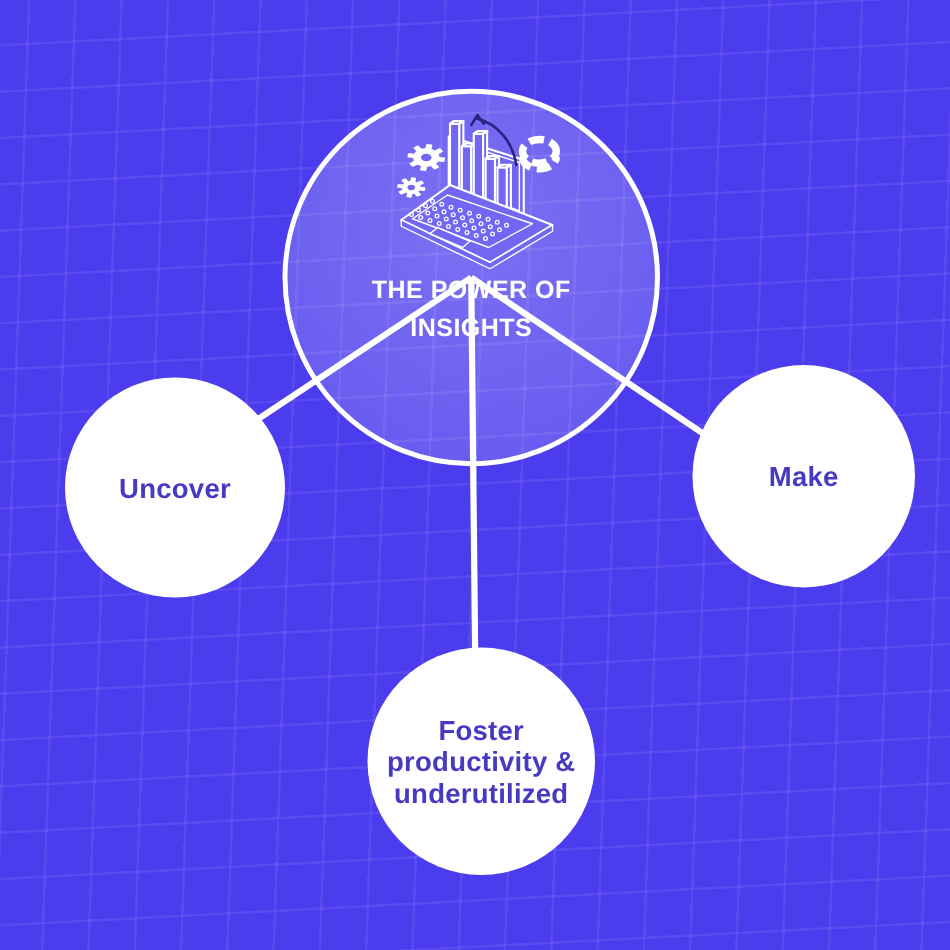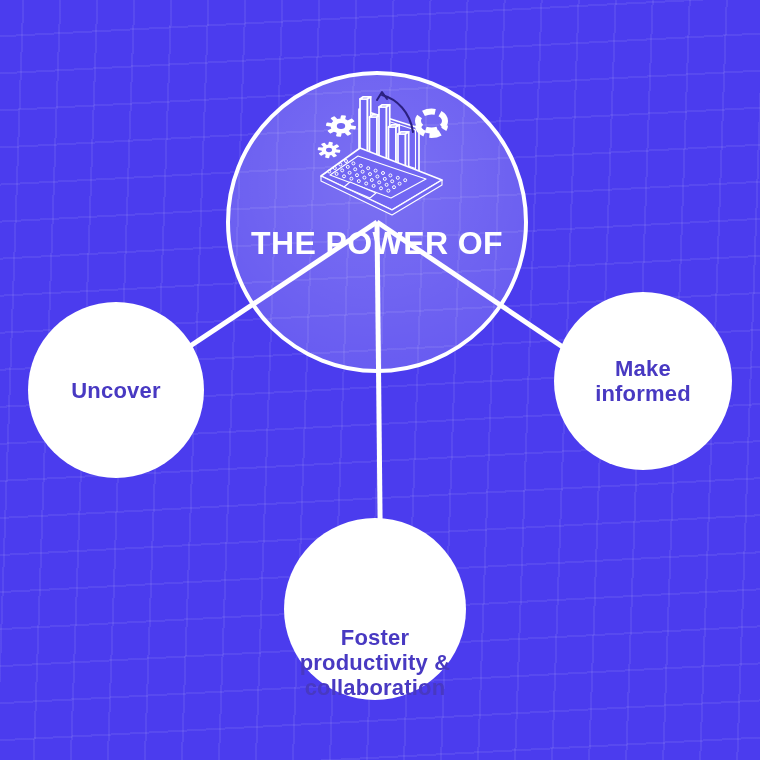--- a/index.html
+++ b/index.html
@@ -21,46 +21,46 @@
   .connectors { position:absolute; left:0; top:0; }
   .connectors line { stroke:var(--connector,#fff); stroke-width:5; }
 
   .hub {
     position:absolute; left:226px; top:71px; width:302px; height:302px;
     border-radius:50%; box-sizing:border-box;
     border:4px solid var(--hubBorder,#fff);
     background: radial-gradient(circle at 50% 36%, rgba(255,255,255,0.27), rgba(255,255,255,0.17) 75%);
   }
   .hub-title {
-    position:absolute; left:0; right:0; top:142px; margin:11px;
+    position:absolute; left:0; right:0; top:142px; margin:0;
     text-align:center; color:var(--titleText,#fff);
-    font-size:32px; line-height:31px; font-weight:bold; letter-spacing:0.4px;
+    font-size:20px; line-height:31px; font-weight:bold; letter-spacing:0.4px;
   }
   .hub-title span { display:block; }
 
   .art { position:absolute; left:64px; top:13px; }
   .art .ln  { fill:none; stroke:var(--artLine,#fff); stroke-width:1.7; stroke-linejoin:round; stroke-linecap:round; }
   .art .thin{ stroke-width:1.1; }
   .art .fillbg { fill:var(--hubSolid,#7267f3); }
   .art .wfill  { fill:var(--artLine,#fff); }
   .art .ring { fill:none; stroke:var(--artLine,#fff); stroke-width:6; }
   .art .dark { fill:none; stroke:var(--artDark,#2b2080); stroke-width:2; stroke-linecap:round; stroke-linejoin:round; }
   .art .key  { fill:none; stroke:var(--artLine,#fff); stroke-width:1; }
 
   .node {
     position:absolute; border-radius:50%;
     background:var(--nodeFill,#fff);
     display:flex; align-items:center; justify-content:center;
     text-align:center; color:var(--nodeText,#4839c2);
     font-weight:bold; font-size:22px; line-height:25px; letter-spacing:0.2px;
   }
   .node span { display:block; }
-  .node-left   { left:28px;  top:302px; width:176px; height:176px; }
+  .node-left   { left:52px;  top:302px; width:176px; height:176px; }
   .node-right  { left:554px; top:292px; width:178px; height:178px; }
-  .node-bottom { left:284px; top:518px; width:182px; height:182px;align-items:flex-end; }
+  .node-bottom { left:294px; top:518px; width:182px; height:182px; }
 </style>
 </head>
 <body>
 
 <div class="canvas">
 
   <div class="grid-layer"></div>
 
   <svg class="connectors" width="760" height="760" aria-hidden="true">
     <line x1="377" y1="222" x2="124" y2="390"></line>
@@ -177,37 +177,37 @@
       </g>
 
       <g>
         <path class="ring" d="M124,33 A13.5,9.5 0 0 0 151,33" transform="translate(0,4.5)" stroke-dasharray="11 5"></path>
         <ellipse class="ring" cx="137.5" cy="33" rx="13.5" ry="9.5" stroke-dasharray="12 5" stroke-dashoffset="5"></ellipse>
       </g>
     </svg>
 
     <h1 class="hub-title">
       <span>THE POWER OF</span>
+      <span>INSIGHTS</span>
     </h1>
   </div>
 
   <div class="node node-left">
     <div>
       <span>Uncover</span>
     </div>
   </div>
 
   <div class="node node-right">
     <div>
       <span>Make</span>
-      <span>informed</span>
     </div>
   </div>
 
   <div class="node node-bottom">
     <div>
       <span>Foster</span>
       <span>productivity &amp;</span>
-      <span>collaboration</span>
+      <span>underutilized</span>
     </div>
   </div>
 
 </div>
 
 </body></html>

